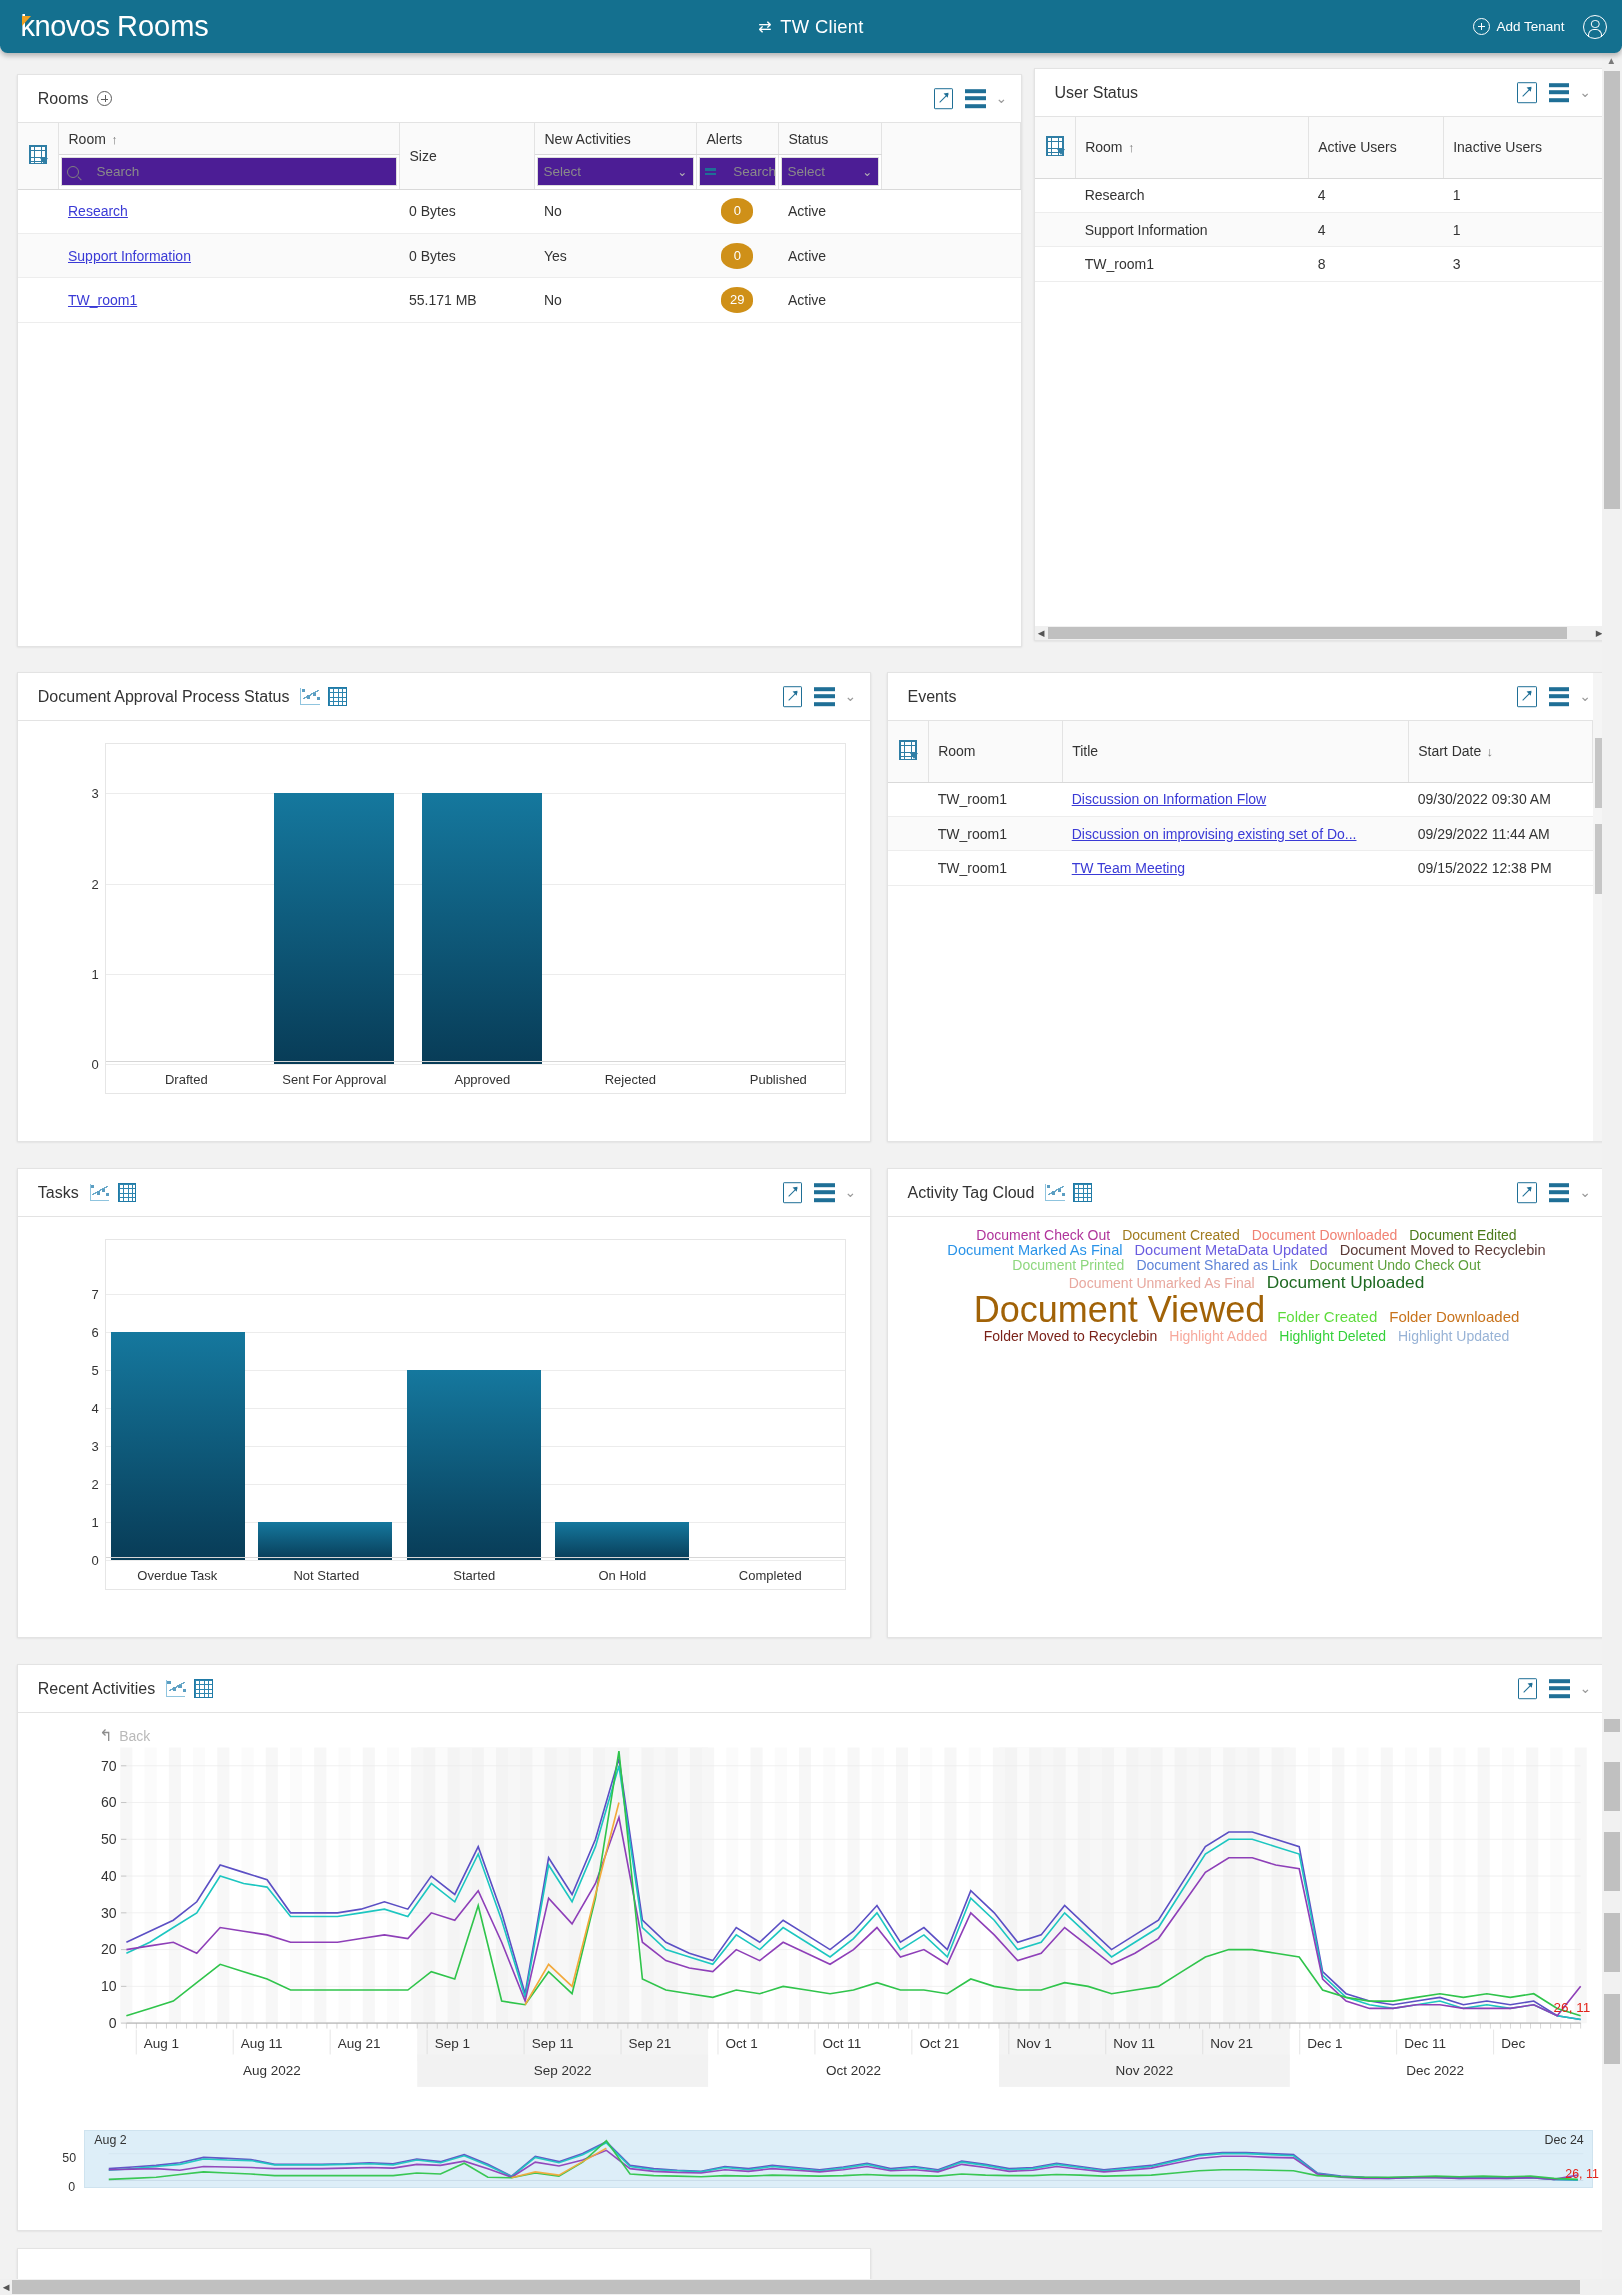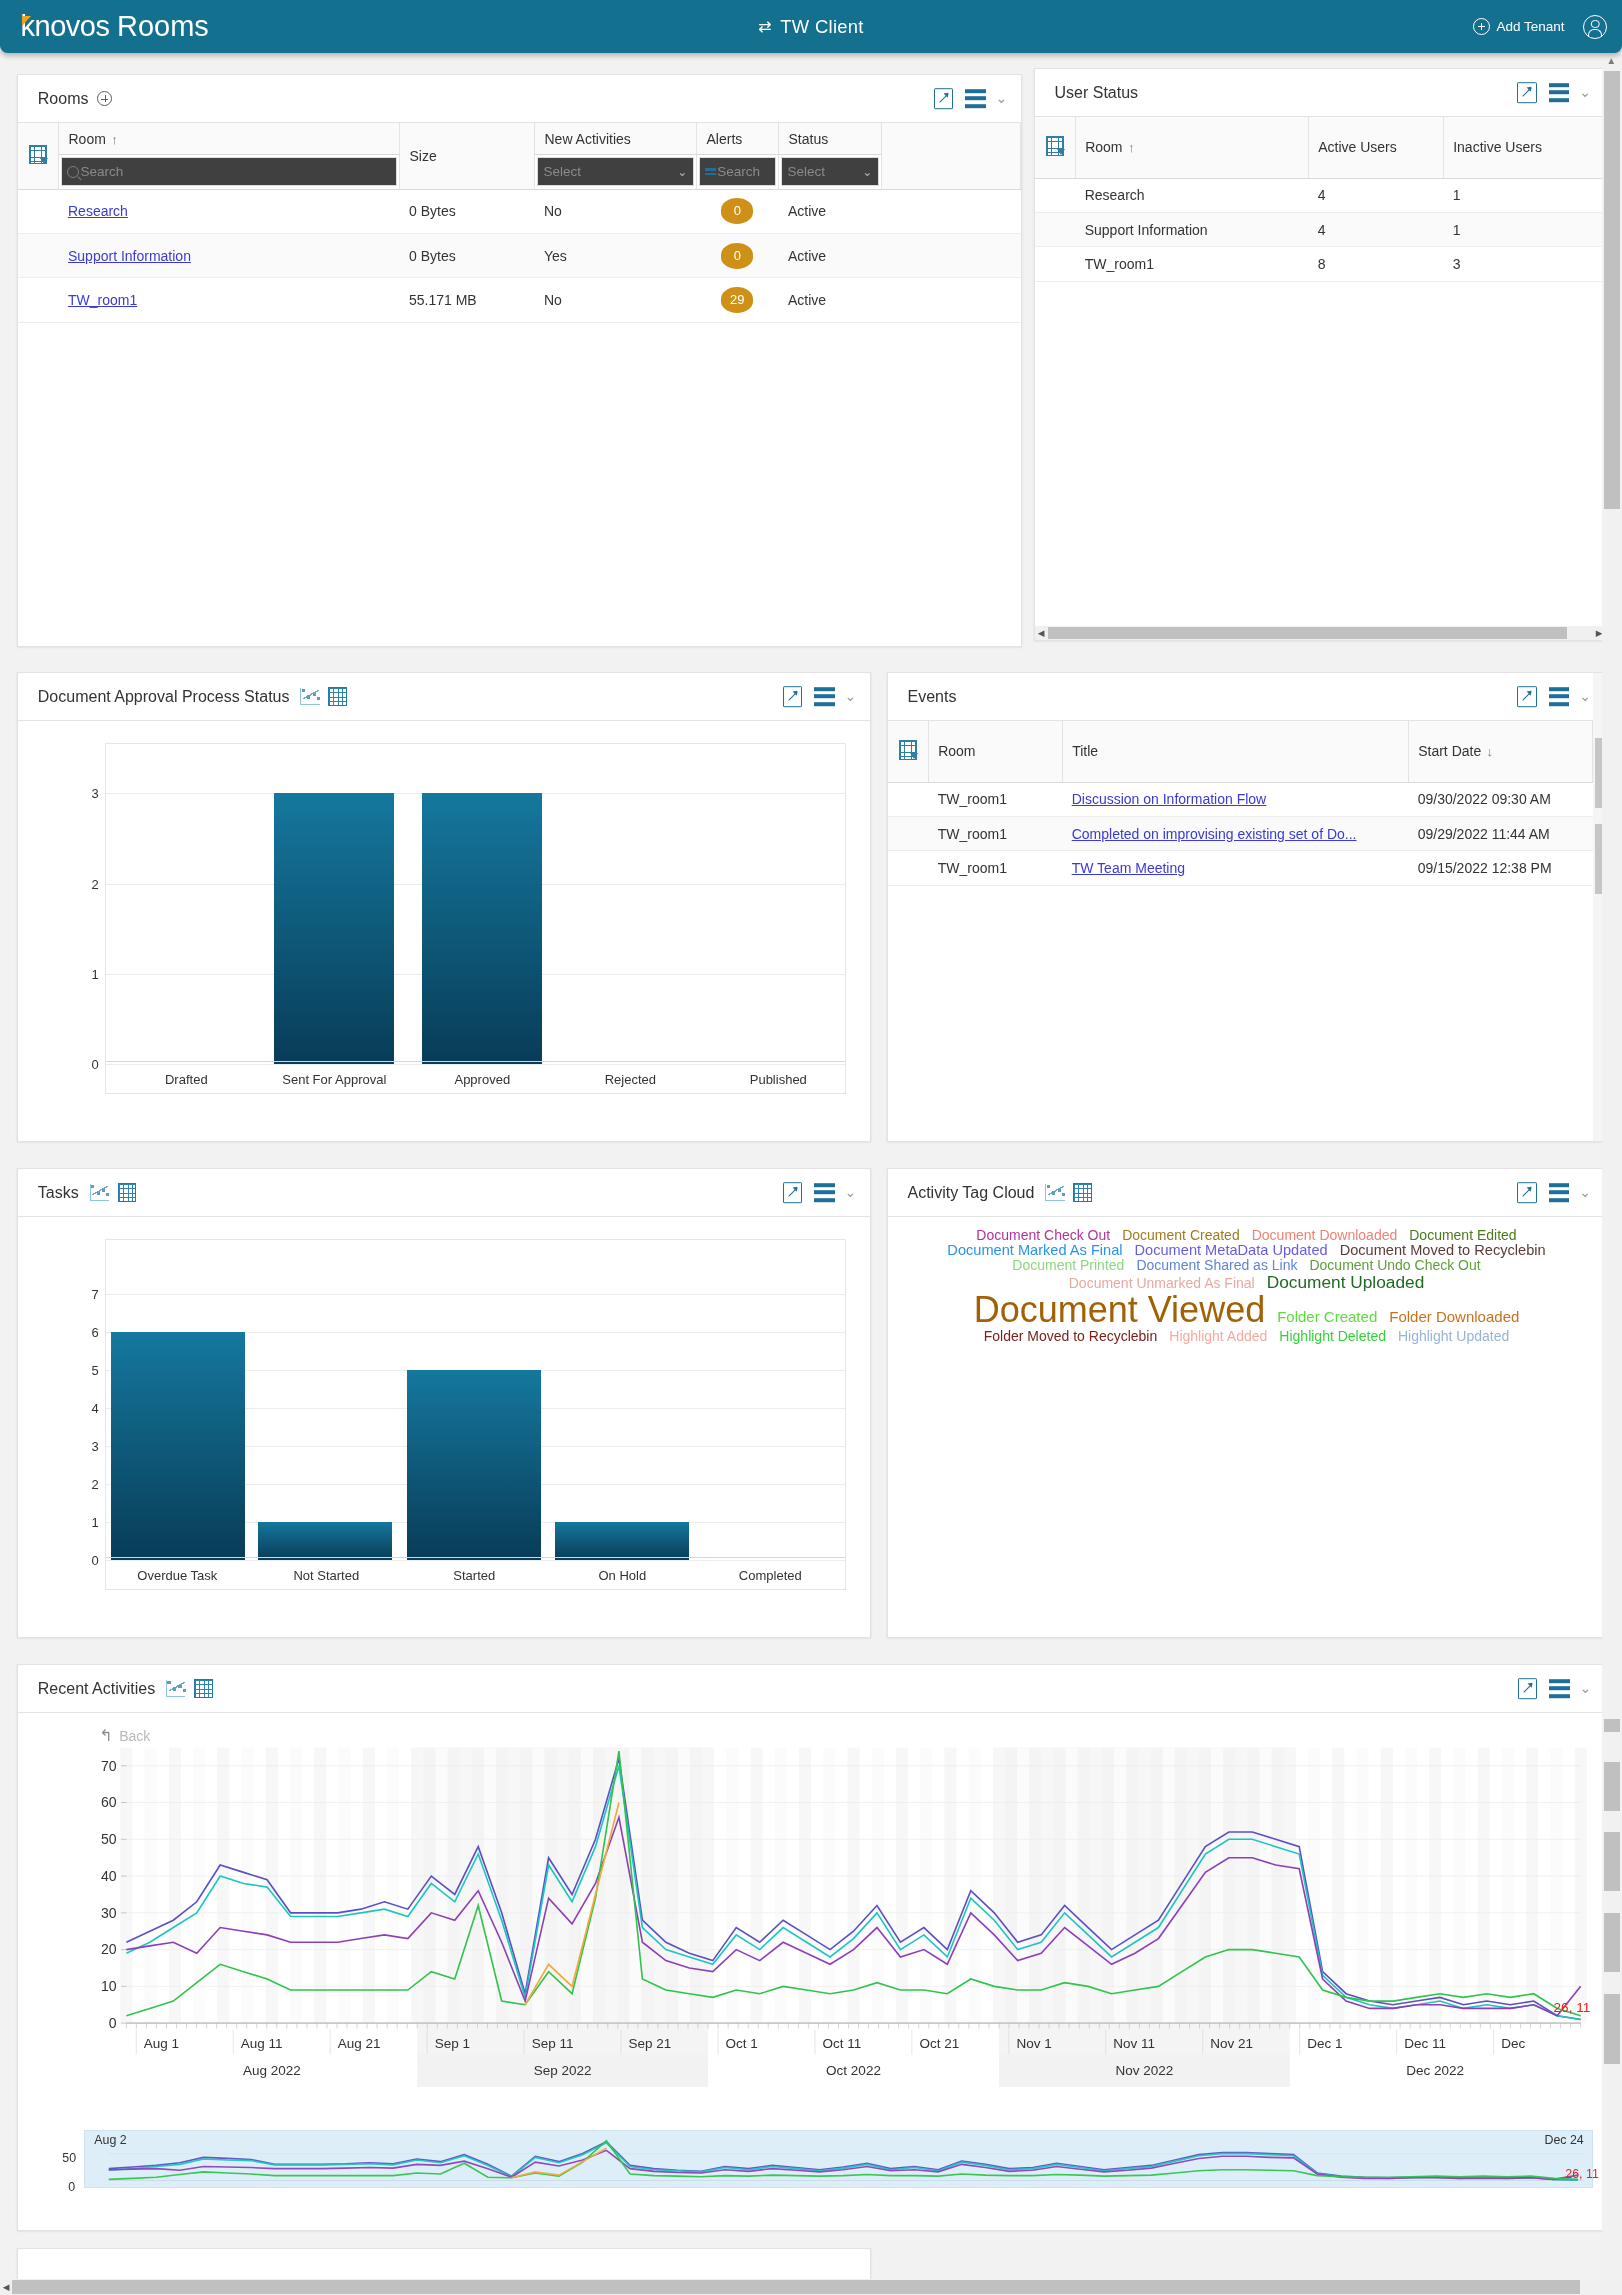--- a/index.html
+++ b/index.html
@@ -159,22 +159,22 @@
     border-bottom:0.5px solid #ededed; font-size:14px; color:#333;
     padding:8.7px 9.7px; vertical-align:middle; background:#fff;
   }
   table.grid tr.alt td{ background:#fafafa; }
   .cell-link{ color:#3a3ad6; text-decoration:underline; }
   .sort-asc:after{ content:"↑"; margin-left:5.4px; color:#777; font-size:13px; }
   .sort-desc:after{ content:"↓"; margin-left:5.4px; color:#777; font-size:13px; }
 
   .filter-cell{ padding:0 !important; background:#fff !important; border-right:0.5px solid #e3e3e3; }
   .filter-box{
-    height:29px; display:flex; align-items:center; gap:1px;
-    border:0.5px solid #ddd; margin:2.2px; padding:0 5.4px; background:#404040;
+    height:29px; display:flex; align-items:center; gap:17px;
+    border:0.5px solid #ddd; margin:2.2px; padding:0 5.4px; background:#4c1d95;
     font-size:13.5px; color:#8a8a8a;
   }
   .filter-box .caret{ margin-left:auto; color:#b3b3b3; font-size:12px; }
   .ic-search-circ{
     width:12px;height:12px;border:1.1px solid #7f7f7f;border-radius:50%;
     position:relative;display:inline-block;flex:none;
   }
   .ic-search-circ:after{
     content:"";position:absolute;right:-3.8px;bottom:-2.7px;width:5.4px;height:1.1px;
     background:#7f7f7f;transform:rotate(45deg);
@@ -516,21 +516,21 @@
       <tbody>
         <tr>
           <td></td>
           <td>TW_room1</td>
           <td><a class="cell-link" href="#">Discussion on Information Flow</a></td>
           <td>09/30/2022 09:30 AM</td>
         </tr>
         <tr class="alt">
           <td></td>
           <td>TW_room1</td>
-          <td><a class="cell-link" href="#">Completed on improvising existing set of Do...</a></td>
+          <td><a class="cell-link" href="#">Discussion on improvising existing set of Do...</a></td>
           <td>09/29/2022 11:44 AM</td>
         </tr>
         <tr>
           <td></td>
           <td>TW_room1</td>
           <td><a class="cell-link" href="#">TW Team Meeting</a></td>
           <td>09/15/2022 12:38 PM</td>
         </tr>
       </tbody>
     </table>

